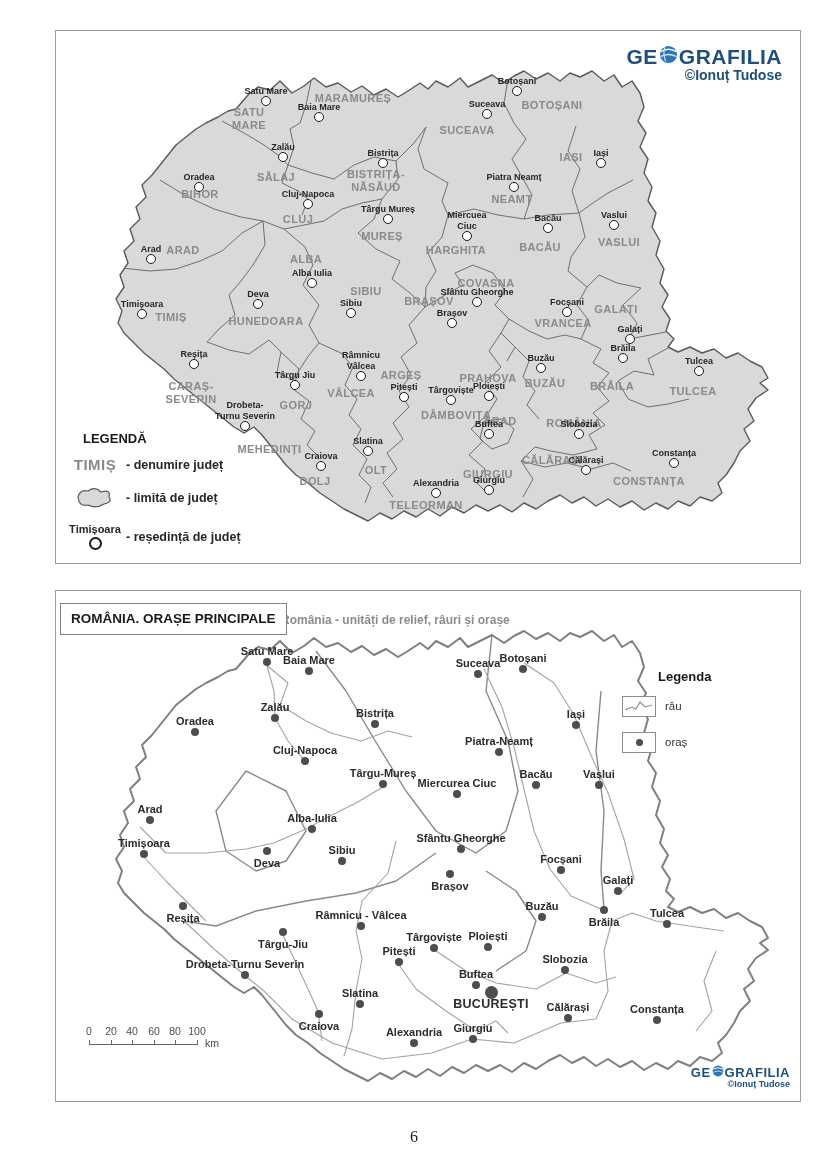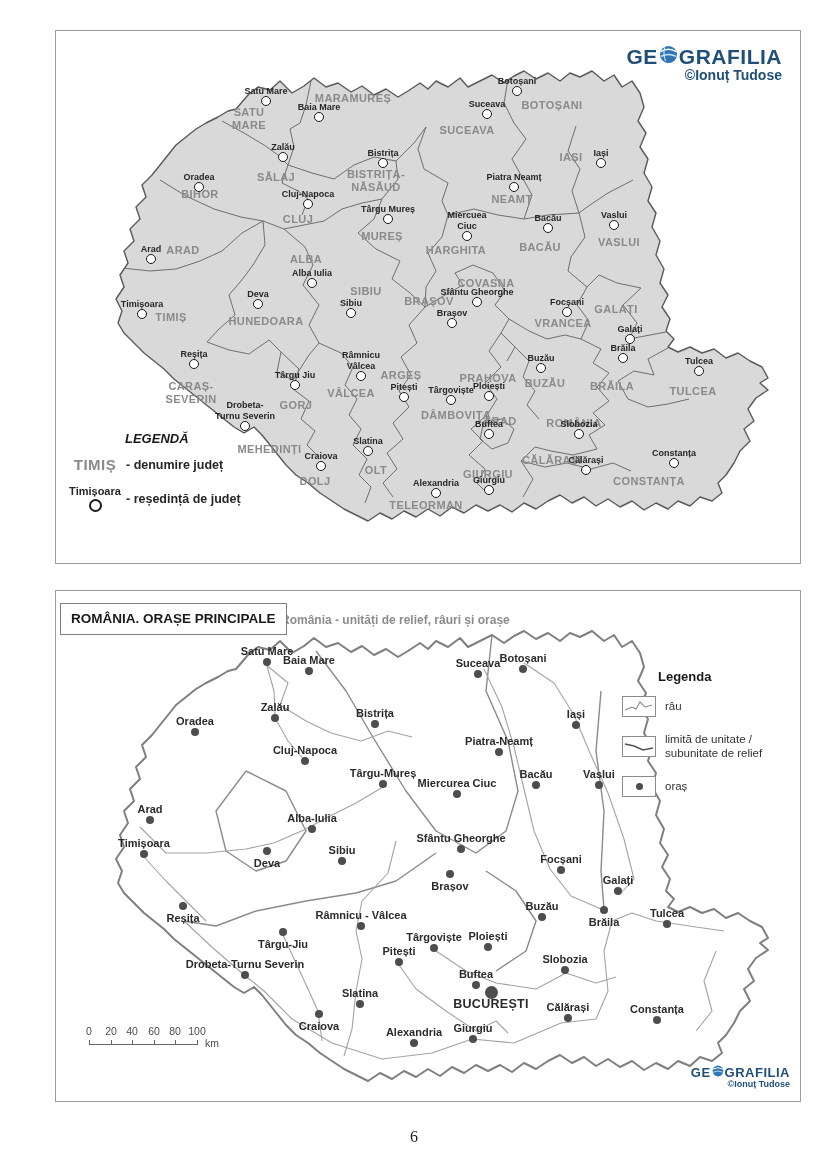--- a/index.html
+++ b/index.html
@@ -28,21 +28,21 @@
   .city1 .lbl{position:absolute;bottom:5px;left:0;transform:translateX(-50%);white-space:pre-line;text-align:center;font-size:9px;font-weight:bold;color:#262626;line-height:1.15;width:max-content;}
   
   .city2{position:absolute;width:0;height:0;z-index:3;}
   .city2 .dot{position:absolute;left:-4px;top:-4px;width:8px;height:8px;border-radius:50%;background:#4d4d4d;}
   .city2 .lbl{position:absolute;bottom:5px;left:0;transform:translateX(-50%);white-space:pre-line;text-align:center;font-size:11px;font-weight:bold;color:#2b2b2b;line-height:1.1;width:max-content;}
   .city2.below .lbl{bottom:auto;top:6px;}
   .city2.capital .dot{left:-6px;top:-6px;width:13px;height:13px;}
   .city2.capital .lbl{font-size:12.5px;letter-spacing:.3px;}
   
   .legend1{position:absolute;left:8px;top:400px;width:235px;z-index:4;}
-  .legend1 .ltitle{font-style:italic;font-weight:bold;font-size:13px;color:#1a1a1a;margin-left:61px;margin-bottom:10px;}
+  .legend1 .ltitle{font-weight:bold;font-size:13px;color:#1a1a1a;margin-left:19px;margin-bottom:10px;}
   .lrow{display:flex;align-items:center;margin-bottom:12px;}
   .lsym{width:62px;display:flex;justify-content:center;align-items:center;flex-direction:column;}
   .lsym .cname{font-weight:bold;font-size:15px;color:#8a8a8a;letter-spacing:.5px;}
   .lsym .sname{font-weight:bold;font-size:11px;color:#262626;}
   .lsym .lring{width:13px;height:13px;border:2px solid #1a1a1a;border-radius:50%;background:#fff;box-sizing:border-box;margin-top:2px;}
   .llab{font-weight:bold;font-size:12.5px;color:#262626;}
   
   .legend2{position:absolute;left:566px;top:78px;width:175px;z-index:4;}
   .legend2 .ltitle{font-weight:bold;font-size:13px;color:#1a1a1a;margin-left:36px;margin-bottom:12px;}
   .lrow2{display:flex;align-items:center;margin-bottom:15px;}
@@ -350,20 +350,28 @@
     <div class="legend1">
       <div class="ltitle">LEGENDĂ</div>
       <div class="lrow">
         <span class="lsym">
             <span class="cname">TIMIȘ</span>
           </span>
         <span class="llab">- denumire județ</span>
       </div>
       <div class="lrow">
         <span class="lsym">
+          <svg width="40" height="26" viewBox="0 0 40 26">
+              <path d="M3,12 Q5,4 13,6 Q20,1 26,7 Q36,4 34,12 Q38,17 29,19 Q21,24 13,20 Q4,22 3,12 Z" fill="#d9d9d9" stroke="#595959" stroke-width="1.2"></path>
+            </svg>
+        </span>
+        <span class="llab">- limită de județ</span>
+      </div>
+      <div class="lrow">
+        <span class="lsym">
           <span class="sname">Timișoara</span>
           <span class="lring"></span>
         </span>
         <span class="llab">- reședință de județ</span>
       </div>
     </div>
   </div>
 
   <div id="map2" class="panel">
     <svg class="map-svg" width="744" height="510" viewBox="0 0 744 510">
@@ -577,29 +585,20 @@
       <div class="lrow2">
         <span class="lbox">
           <svg width="30" height="17" viewBox="0 0 30 17">
               <path d="M1,12 L8,9 12,11 16,4 21,9 28,7" fill="none" stroke="#8c8c8c" stroke-width="1.1"></path>
             </svg>
         </span>
         <span class="llab2">râu</span>
       </div>
       <div class="lrow2">
         <span class="lbox">
-          <svg width="30" height="17" viewBox="0 0 30 17">
-              <path d="M1,6 L10,8 19,12 29,10" fill="none" stroke="#555" stroke-width="1.6"></path>
-            </svg>
-        </span>
-        <span class="llab2">limită de unitate /
-subunitate de relief</span>
-      </div>
-      <div class="lrow2">
-        <span class="lbox">
             <span class="sdot"></span>
           </span>
         <span class="llab2">oraș</span>
       </div>
     </div>
 
     <div class="scalebar">
       <div class="sticks">
 
       <div class="stick" style="left: 0px;">

